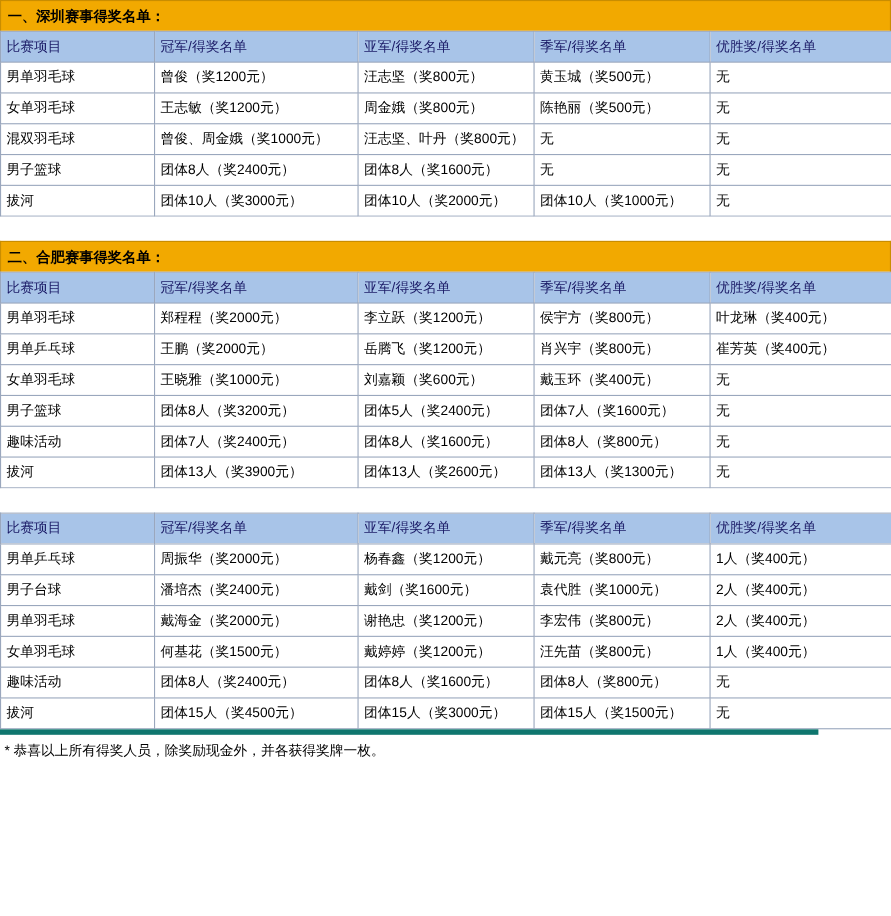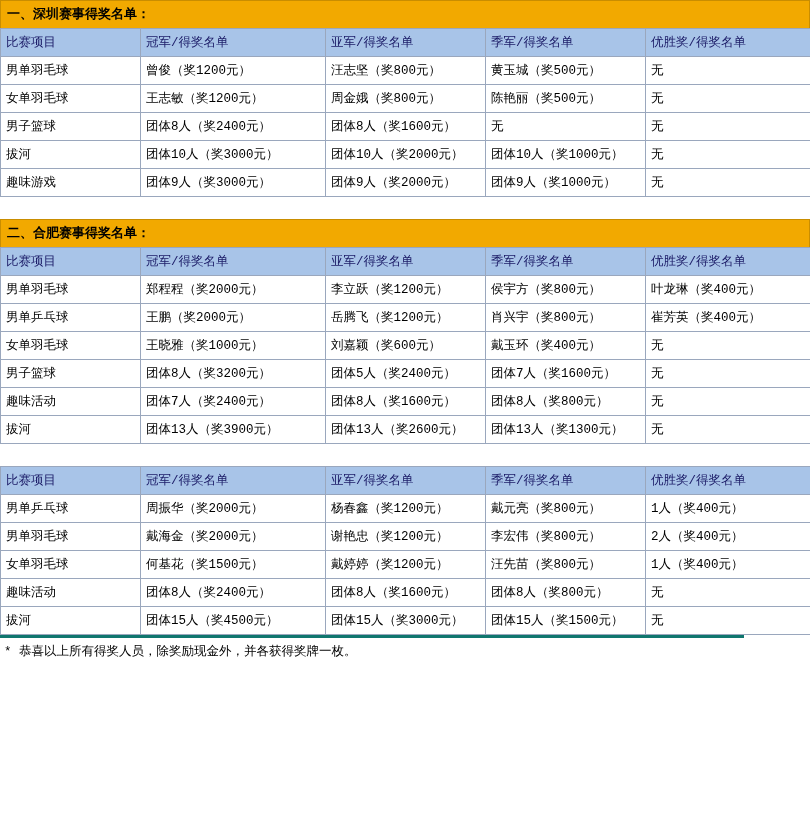--- a/index.html
+++ b/index.html
@@ -9,21 +9,20 @@
   }
   body {
     width: 810px;
     font-family: "Liberation Sans", "DejaVu Sans", sans-serif;
     font-size: 12.5px;
     color: #000000;
   }
   .page {
     width: 744px;
     position: relative;
-    font-family: Liberation Mono, monospace;
   }
   .section { width: 810px; }
   .section-title {
     background: #F2A900;
     color: #000;
     font-weight: bold;
     font-size: 13px;
     height: 28px;
     line-height: 28px;
     padding-left: 6px;
@@ -60,21 +59,21 @@
   .gap {
     height: 22px;
     background: #ffffff;
     width: 810px;
   }
   .footnote {
     height: 28px;
     line-height: 28px;
     font-size: 12.5px;
     padding-left: 4px;
-    border-top: 3px solid #0f766e;
+    border-top: 5px solid #0f766e;
     background: #ffffff;
   }
 </style>
 </head>
 <body>
 
 <div class="page">
   <div id="sections-host">
       <div class="section">
         <div class="section-title">一、深圳赛事得奖名单：</div>
@@ -104,38 +103,38 @@
               <td>无</td>
             </tr>
             <tr>
               <td>女单羽毛球</td>
               <td>王志敏（奖1200元）</td>
               <td>周金娥（奖800元）</td>
               <td>陈艳丽（奖500元）</td>
               <td>无</td>
             </tr>
             <tr>
+              <td>混双羽毛球</td>
+              <td>曾俊、周金娥（奖1000元）</td>
+              <td>汪志坚、叶丹（奖800元）</td>
+              <td>无</td>
+              <td>无</td>
+            </tr>
+            <tr>
               <td>男子篮球</td>
               <td>团体8人（奖2400元）</td>
               <td>团体8人（奖1600元）</td>
               <td>无</td>
               <td>无</td>
             </tr>
             <tr>
               <td>拔河</td>
               <td>团体10人（奖3000元）</td>
               <td>团体10人（奖2000元）</td>
               <td>团体10人（奖1000元）</td>
-              <td>无</td>
-            </tr>
-            <tr>
-              <td>趣味游戏</td>
-              <td>团体9人（奖3000元）</td>
-              <td>团体9人（奖2000元）</td>
-              <td>团体9人（奖1000元）</td>
               <td>无</td>
             </tr>
           </tbody>
         </table>
       </div>
       <div class="gap"></div>
       <div class="section">
         <div class="section-title">二、合肥赛事得奖名单：</div>
         <table>
           <colgroup>
@@ -221,20 +220,27 @@
           </thead>
           <tbody>
             <tr>
               <td>男单乒乓球</td>
               <td>周振华（奖2000元）</td>
               <td>杨春鑫（奖1200元）</td>
               <td>戴元亮（奖800元）</td>
               <td>1人（奖400元）</td>
             </tr>
             <tr>
+              <td>男子台球</td>
+              <td>潘培杰（奖2400元）</td>
+              <td>戴剑（奖1600元）</td>
+              <td>袁代胜（奖1000元）</td>
+              <td>2人（奖400元）</td>
+            </tr>
+            <tr>
               <td>男单羽毛球</td>
               <td>戴海金（奖2000元）</td>
               <td>谢艳忠（奖1200元）</td>
               <td>李宏伟（奖800元）</td>
               <td>2人（奖400元）</td>
             </tr>
             <tr>
               <td>女单羽毛球</td>
               <td>何基花（奖1500元）</td>
               <td>戴婷婷（奖1200元）</td>

